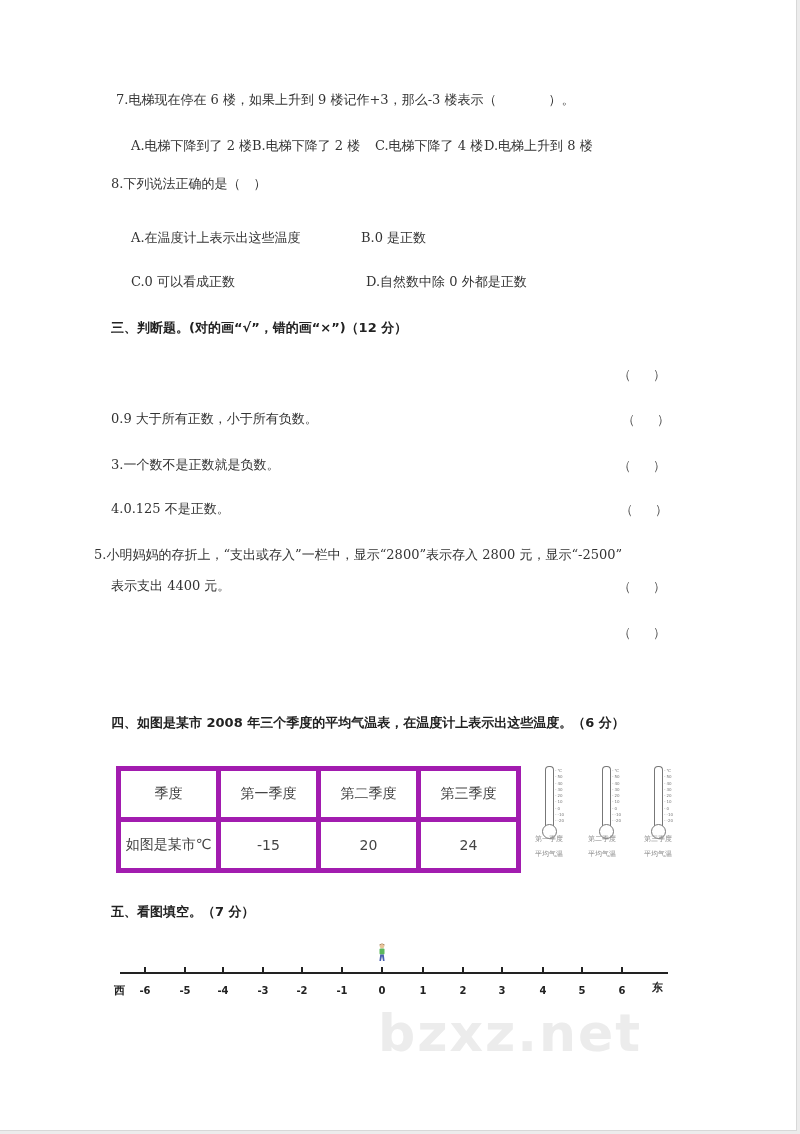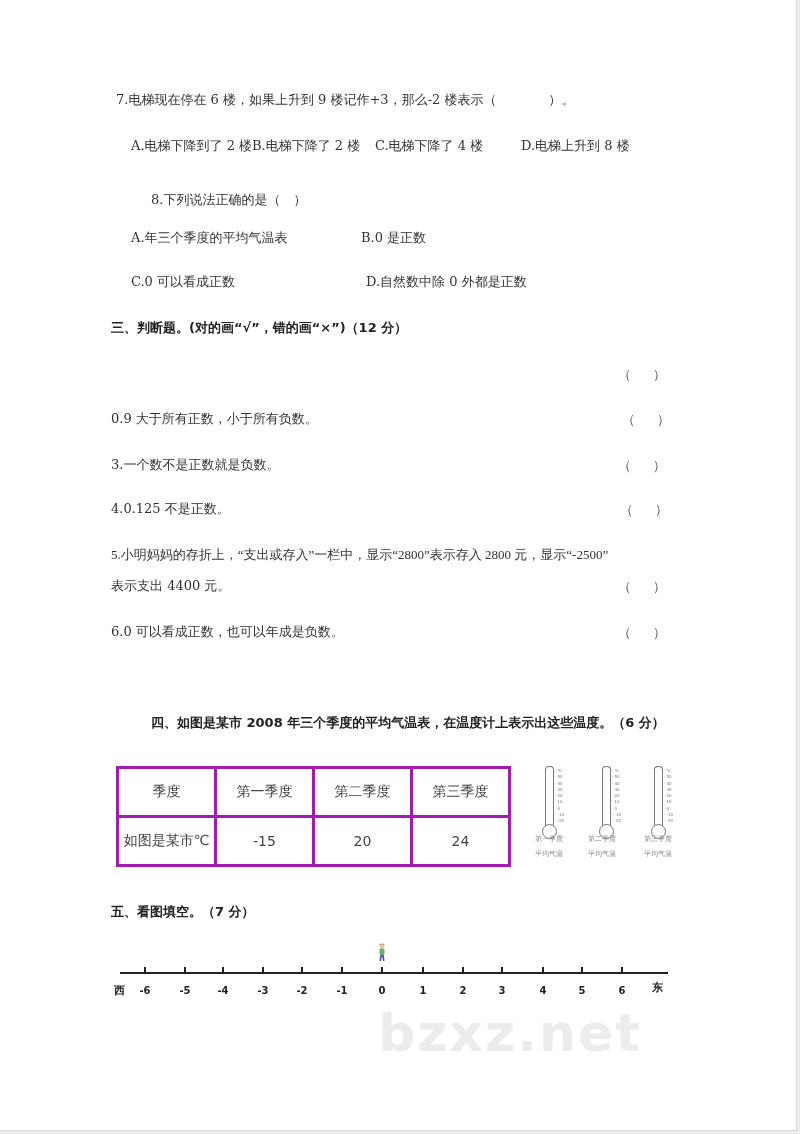--- a/index.html
+++ b/index.html
@@ -9,21 +9,21 @@
   }
   .page {
     position: absolute; left: 0; top: 0; width: 796px; height: 1130px; background: #ffffff;
     border-right: 1px solid #d8d8d8; border-bottom: 1px solid #d8d8d8;
   }
   .t { position: absolute; font-size: 13px; white-space: nowrap; line-height: 16px; color: #333; }
   .h { font-family: "DejaVu Sans", "Liberation Sans", sans-serif; font-weight: bold; color: #222; font-size: 13px; }
   .paren { position: absolute; font-size: 13px; color: #555; width: 48px; display: flex; justify-content: space-between; }
   table.temp { position: absolute; left: 116px; top: 766px; border-collapse: collapse; }
   table.temp td {
-    border: 3px solid #a21caf; width: 95px; height: 46px; text-align: center; vertical-align: middle;
+    border: 5px solid #a21caf; width: 95px; height: 46px; text-align: center; vertical-align: middle;
     font-family: "DejaVu Sans", "Liberation Sans", sans-serif; font-size: 14px; color: #444; padding: 0;
   }
   .thermo { position: absolute; width: 40px; height: 100px; }
   .thermo .tube { position: absolute; left: 4px; top: 0; width: 7px; height: 62px; border: 1px solid #777; border-bottom: none; border-radius: 4px 4px 0 0; }
   .thermo .bulb { position: absolute; left: 1px; top: 58px; width: 13px; height: 13px; border: 1px solid #777; border-radius: 50%; background: #fff; }
   .thermo .scale { position: absolute; left: 14px; top: 2px; font-size: 4px; line-height: 6.3px; color: #777; font-family: "DejaVu Sans", sans-serif; }
   .thermo .scale span { display: block; }
   .thermo .scale span::before { content: "-"; margin-right: 1px; }
   .cap { position: absolute; font-size: 7px; line-height: 15px; color: #888; text-align: center; width: 40px; font-family: "DejaVu Sans", sans-serif; }
   .axis { position: absolute; left: 120px; top: 972px; width: 548px; height: 2px; background: #222; }
@@ -34,28 +34,28 @@
   .watermark {
     position: absolute; left: 378px; top: 996px; font-family: "DejaVu Sans", "Liberation Sans", sans-serif;
     font-weight: bold; font-size: 52px; color: #ececec; letter-spacing: 2px; line-height: 74px;
   }
 </style>
 </head>
 <body>
 
 <div class="page">
 
-  <div class="t" style="left:116px;top:92px;">7.电梯现在停在 6 楼，如果上升到 9 楼记作+3，那么-2 楼表示（　　　　）。</div>
+  <div class="t" style="left:116px;top:92px;">7.电梯现在停在 6 楼，如果上升到 9 楼记作+3，那么-3 楼表示（　　　　）。</div>
   <div class="t" style="left:131px;top:138px;">A.电梯下降到了 2 楼</div>
   <div class="t" style="left:252px;top:138px;text-align:right;">B.电梯下降了 2 楼</div>
   <div class="t" style="left:375px;top:138px;">C.电梯下降了 4 楼</div>
-  <div class="t" style="left:484px;top:138px;margin-left:37px;">D.电梯上升到 8 楼</div>
-
-  <div class="t" style="left:111px;top:192px;margin-left:40px;">8.下列说法正确的是（　）</div>
-  <div class="t" style="left:131px;top:230px;">A.年三个季度的平均气温表</div>
+  <div class="t" style="left:484px;top:138px;">D.电梯上升到 8 楼</div>
+
+  <div class="t" style="left:111px;top:176px;">8.下列说法正确的是（　）</div>
+  <div class="t" style="left:131px;top:230px;">A.在温度计上表示出这些温度</div>
   <div class="t" style="left:361px;top:230px;">B.0 是正数</div>
   <div class="t" style="left:131px;top:274px;">C.0 可以看成正数</div>
   <div class="t" style="left:366px;top:274px;">D.自然数中除 0 外都是正数</div>
 
   <div class="t h" style="left:111px;top:320px;">三、判断题。(对的画“√”，错的画“×”)（12 分）</div>
 
   <div class="paren" style="left:618px;top:366px;">
       <span>（</span>
       <span>）</span>
     </div>
@@ -71,34 +71,33 @@
       <span>（</span>
       <span>）</span>
     </div>
 
   <div class="t" style="left:111px;top:501px;">4.0.125 不是正数。</div>
   <div class="paren" style="left:620px;top:501px;">
       <span>（</span>
       <span>）</span>
     </div>
 
-  <div class="t" style="left:111px;top:547px;font-family:Liberation Serif, serif;">5.小明妈妈的存折上，“支出或存入”一栏中，显示“2800”表示存入 2800 元，显示“-2500”</div>
+  <div class="t" style="left:94px;top:547px;">5.小明妈妈的存折上，“支出或存入”一栏中，显示“2800”表示存入 2800 元，显示“-2500”</div>
   <div class="t" style="left:111px;top:578px;">表示支出 4400 元。</div>
   <div class="paren" style="left:618px;top:578px;">
       <span>（</span>
       <span>）</span>
     </div>
 
-  <div class="t" style="left:111px;top:624px;">6.0 可以看成正数，也可以年成是负数。</div>
   <div class="paren" style="left:618px;top:624px;">
       <span>（</span>
       <span>）</span>
     </div>
 
-  <div class="t h" style="left:111px;top:715px;margin-left:40px;">四、如图是某市 2008 年三个季度的平均气温表，在温度计上表示出这些温度。（6 分）</div>
+  <div class="t h" style="left:111px;top:715px;">四、如图是某市 2008 年三个季度的平均气温表，在温度计上表示出这些温度。（6 分）</div>
 
   <table class="temp">
     <tbody>
         <tr>
       <td>季度</td>
       <td>第一季度</td>
       <td>第二季度</td>
       <td>第三季度</td>
     </tr>
     <tr>

